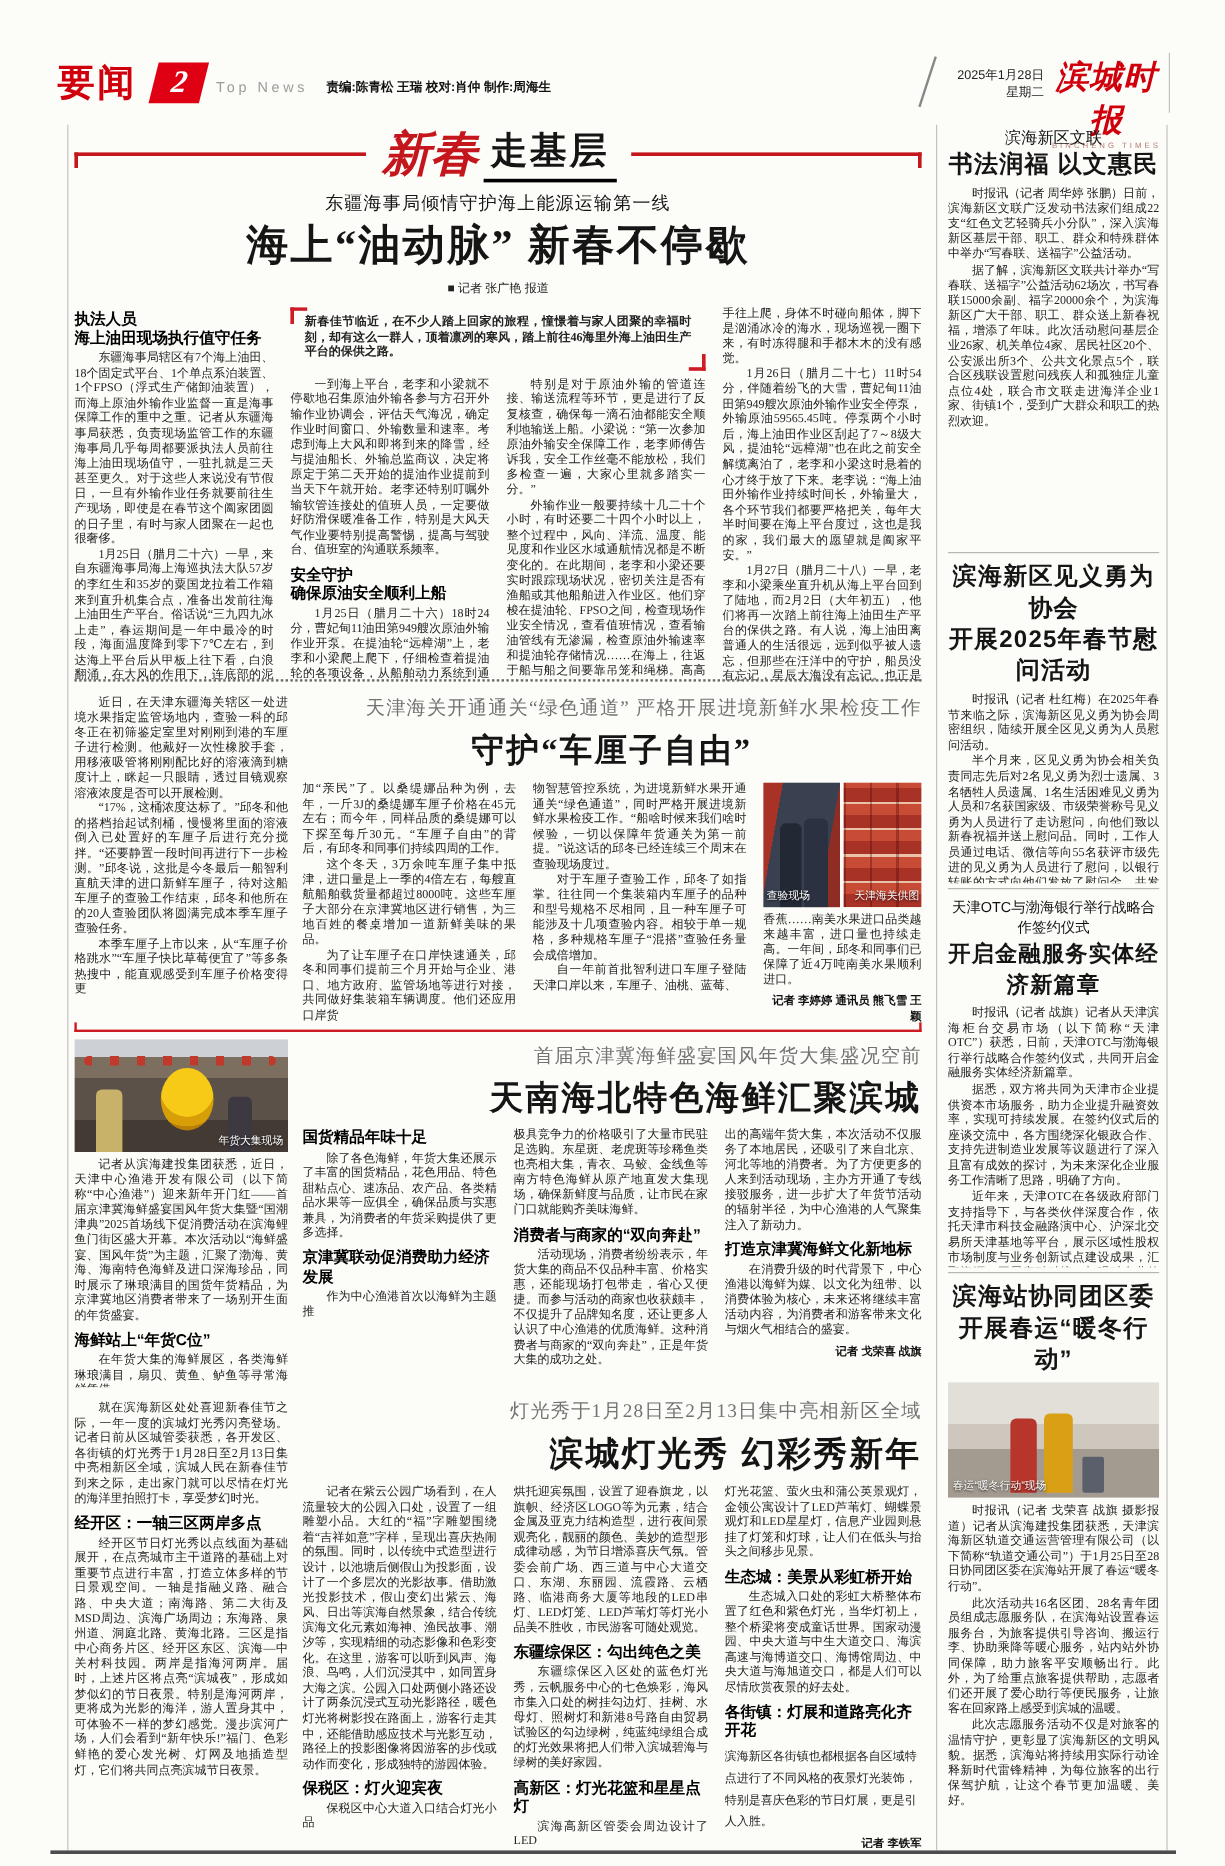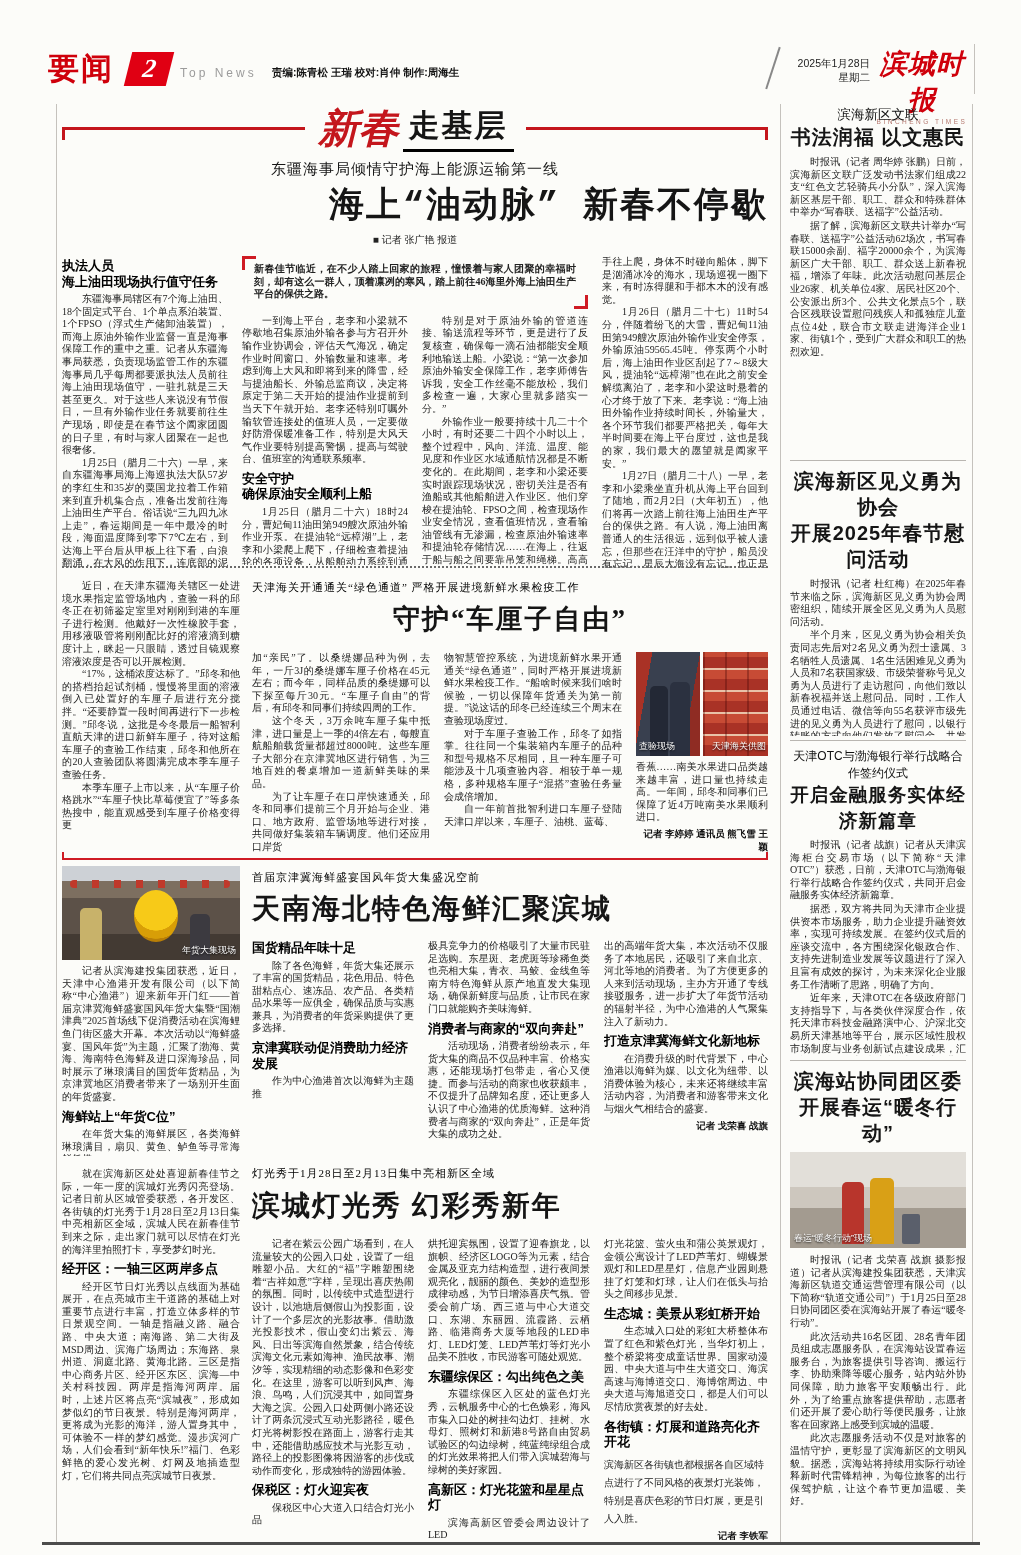--- a/index.html
+++ b/index.html
@@ -26,29 +26,29 @@
 .masthead{color:#cf000b;font-weight:bold;font-style:italic;font-size:27px;letter-spacing:1px;font-family:"Liberation Serif",serif}
 .masthead-en{color:#b5786f;font-size:6.5px;letter-spacing:2.5px;text-align:center;font-family:"Liberation Sans",sans-serif}
 
 .banner{display:flex;align-items:center;height:52px}
 .bline{flex:1;height:3px;background:#c4161c;position:relative}
 .bline.l::before{content:"";position:absolute;left:0;top:0;width:3px;height:13px;background:#c4161c}
 .bline.r::after{content:"";position:absolute;right:0;top:0;width:3px;height:13px;background:#c4161c}
 .logo-red{color:#c4161c;font-weight:bold;font-style:italic;font-size:40px;font-family:"Liberation Serif",serif;margin:0 4px 0 14px}
 .logo-black{font-family:"Liberation Sans",sans-serif;font-weight:bold;font-size:31px;border-bottom:3px solid #000;padding:0 6px 2px;margin-right:12px;letter-spacing:2px}
 .main-kicker{font-size:15px;letter-spacing:1px;text-align:center}
-.main-title{font-family:Liberation Mono, monospace;font-weight:bold;font-size:35px;letter-spacing:2px;text-align:right}
+.main-title{font-family:Liberation Serif, serif;font-weight:bold;font-size:35px;letter-spacing:2px;text-align:center}
 .main-byline{font-size:10px;text-align:center;font-family:"Liberation Sans",sans-serif;color:#222}
 .leadbox{position:relative;font-weight:bold;padding:7px 12px 8px;margin-bottom:6px}
 .leadbox::before{content:"";position:absolute;left:0;top:0;width:11px;height:11px;border-left:3px solid #cf1b24;border-top:3px solid #cf1b24}
 .leadbox::after{content:"";position:absolute;right:0;bottom:0;width:11px;height:11px;border-right:3px solid #cf1b24;border-bottom:3px solid #cf1b24}
 
-.kick2{font-size:11px;text-align:left;letter-spacing:1px;color:#000000}
+.kick2{font-size:16px;text-align:right;letter-spacing:1px;color:#737373}
 .title-serif{font-weight:bold;font-size:27px;text-align:center;letter-spacing:2px;font-family:"Liberation Serif",serif}
-.title-sans{font-family:"Liberation Sans",sans-serif;font-weight:bold;font-size:28px;text-align:left;letter-spacing:2px}
+.title-sans{font-family:"Liberation Sans",sans-serif;font-weight:bold;font-size:28px;text-align:right;letter-spacing:2px}
 .redrule{position:absolute;height:2px;background:#cf1b24}
 .redrule::before{content:"";position:absolute;left:0;bottom:0;width:2px;height:8px;background:#cf1b24}
 .redrule::after{content:"";position:absolute;right:0;bottom:0;width:2px;height:8px;background:#cf1b24}
 .dotted-top{border-top:2px dotted #6a6a6a}
 
 .side-kicker{font-size:13.5px;text-align:center;font-family:"Liberation Sans",sans-serif;color:#111}
 .side-title{font-family:"Liberation Sans",sans-serif;font-weight:bold;font-size:20px;text-align:center;line-height:26px;letter-spacing:1px}
 .side .p{margin-bottom:1px}
 
 .fig{position:absolute;border-radius:5px 5px 0 0}

